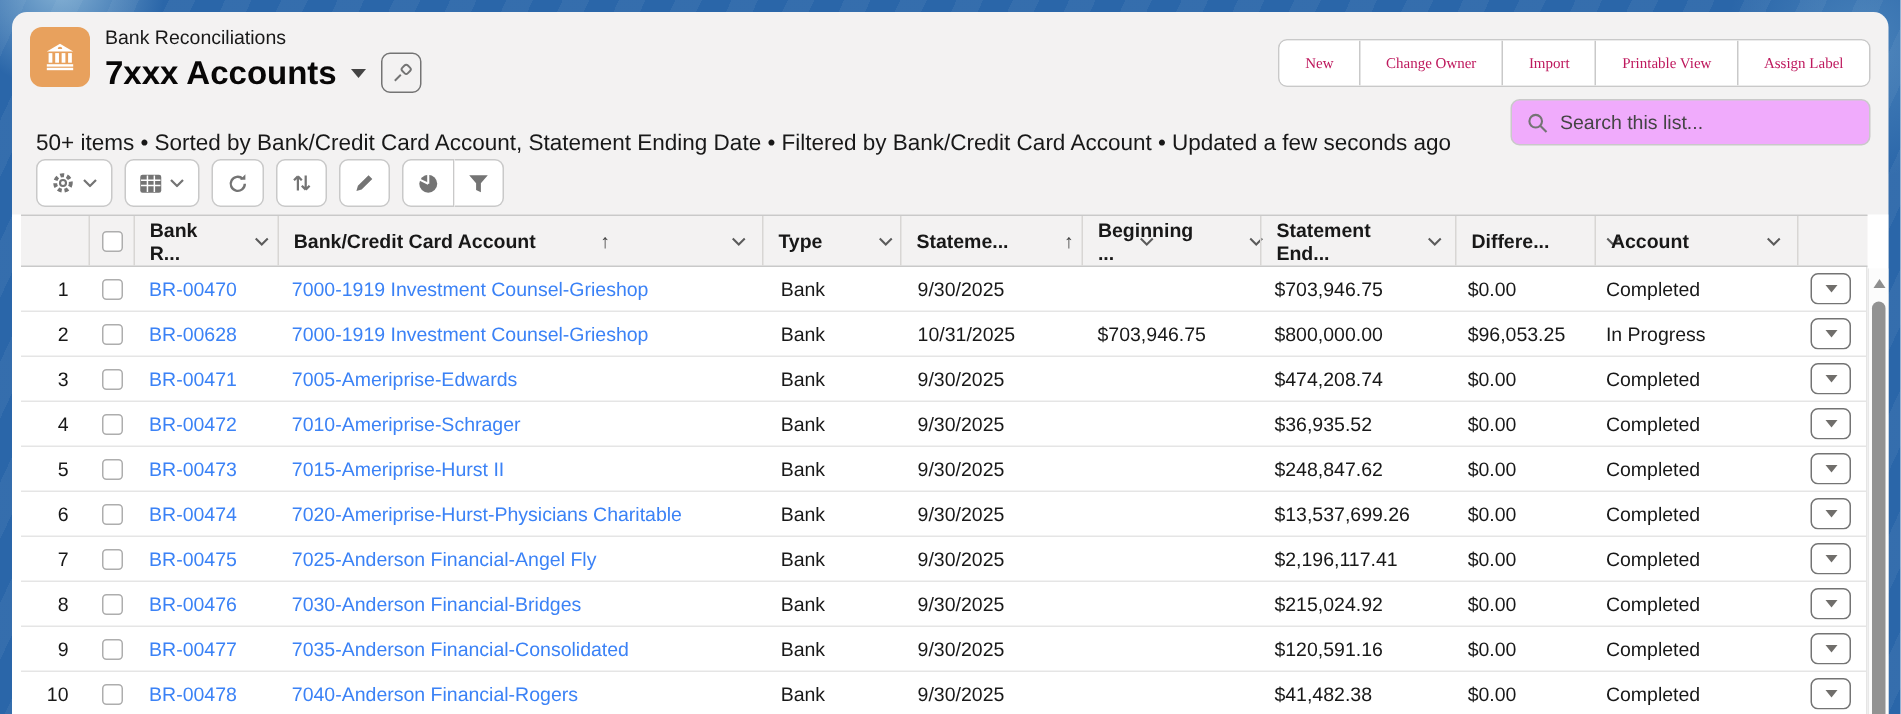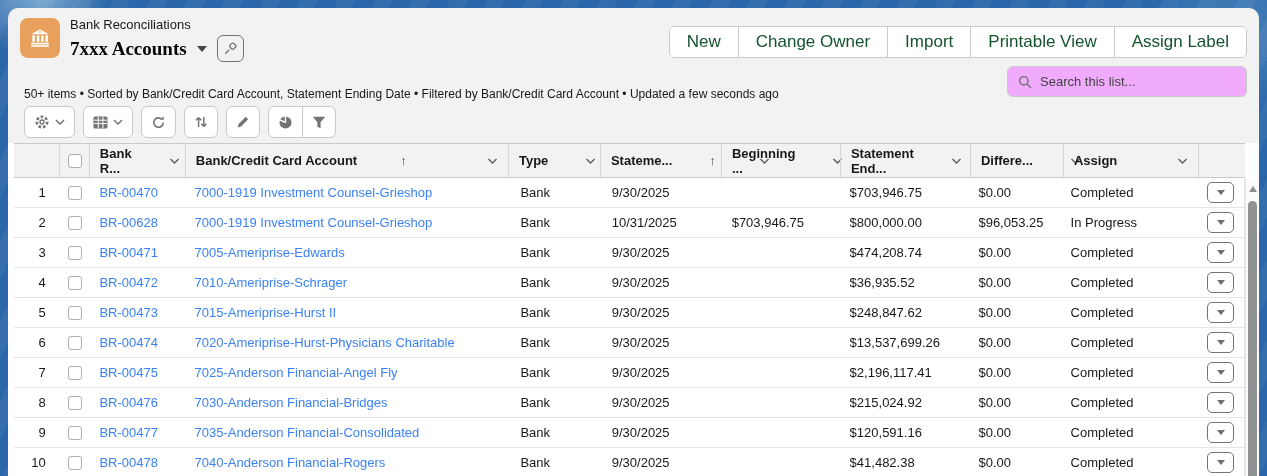--- a/index.html
+++ b/index.html
@@ -18,43 +18,43 @@
     background:#f3f2f2; border-radius:10px 10px 0 0; overflow:hidden;
   }
   
   .obj-icon{
     position:absolute; left:12px; top:10px; width:40px; height:40px;
     background:#E8A15D; border-radius:8px; display:flex; align-items:center; justify-content:center;
   }
   .title-block{ position:absolute; left:62px; top:8px; }
   .obj-label{ font-size:13px; color:#181818; line-height:18px; }
   .list-title-row{ display:flex; align-items:center; gap:10px; margin-top:1px; }
-  .list-title{ font-size:19px; font-weight:700; color:#080707;font-family:Liberation Serif, serif; }
+  .list-title{ font-size:22px; font-weight:700; color:#080707; }
   .caret-down{ width:0; height:0; border-left:5px solid transparent; border-right:5px solid transparent; border-top:6px solid #444; display:inline-block; }
   .pin-btn{
     width:27px; height:27px; border:1px solid #747474; border-radius:6px; background:#f3f2f2;
     display:flex; align-items:center; justify-content:center; cursor:pointer;
   }
   .btn-group{ display:inline-flex; border:1px solid #c9c9c9; border-radius:6px; background:#fff; overflow:hidden; }
   .actions{ position:absolute; right:12px; top:18px; }
   .actions button{
-    border:none; border-left:1px solid #c9c9c9; background:#fff; color:#14532d;
-    font-family:Liberation Sans, sans-serif; font-size:17px; height:30px; padding:0 17px; cursor:pointer; white-space:nowrap;
+    border:none; border-left:1px solid #c9c9c9; background:#fff; color:#be185d;
+    font-family:Liberation Serif, serif; font-size:10px; height:30px; padding:0 17px; cursor:pointer; white-space:nowrap;
   }
   .actions button:first-child{ border-left:none; }
   .search-box{
     position:absolute; right:12px; top:58px; width:240px; height:31px;
     border:1px solid #c9c9c9; border-radius:6px; background:#f0abfc;
     display:flex; align-items:center; padding:0 10px; gap:8px;
   }
   .search-box input{
     border:none; outline:none; flex:1; font-family:inherit; font-size:13px; color:#181818; background:transparent;
   }
   .search-box input::placeholder{ color:#444; }
-  .summary{ position:absolute; left:16px; top:79px; font-size:12px; color:#181818; }
+  .summary{ position:absolute; left:16px; top:79px; font-size:15px; color:#181818; }
   
   .toolbar{ position:absolute; left:16px; top:98px; display:flex; gap:8px; align-items:center; }
   .tool-btn, .tool-pair button{
     height:32px; background:#fff; border:1px solid #c9c9c9; border-radius:6px;
     display:flex; align-items:center; justify-content:center; gap:5px; padding:0 9px; cursor:pointer; color:#747474;
   }
   .tool-pair{ display:inline-flex; }
   .tool-pair button{ border-radius:0; border-left:none; }
   .tool-pair button:first-child{ border-radius:6px 0 0 6px; border-left:1px solid #c9c9c9; }
   .tool-pair button:last-child{ border-radius:0 6px 6px 0; }
@@ -282,21 +282,21 @@
       </div>
       <div class="th c-diff">
         <span>Differe...</span>
         <span class="chev">
           <svg width="11" height="6" viewBox="0 0 10 6">
               <path d="M1 1l4 4 4-4" fill="none" stroke="#5c5c5c" stroke-width="1.4"></path>
             </svg>
         </span>
       </div>
       <div class="th c-status">
-        <span>Assign</span>
+        <span>Account</span>
         <span class="chev">
           <svg width="11" height="6" viewBox="0 0 10 6">
               <path d="M1 1l4 4 4-4" fill="none" stroke="#5c5c5c" stroke-width="1.4"></path>
             </svg>
         </span>
       </div>
       <div class="th c-action"></div>
     </div>
 
     <div class="tbody">

